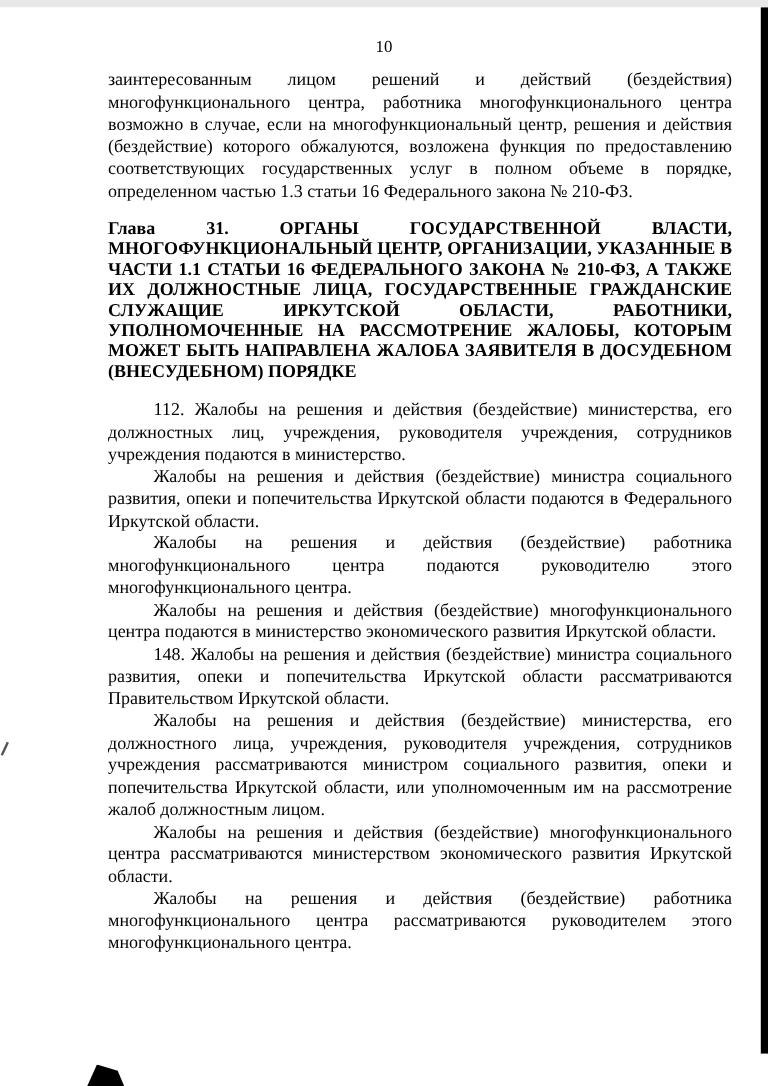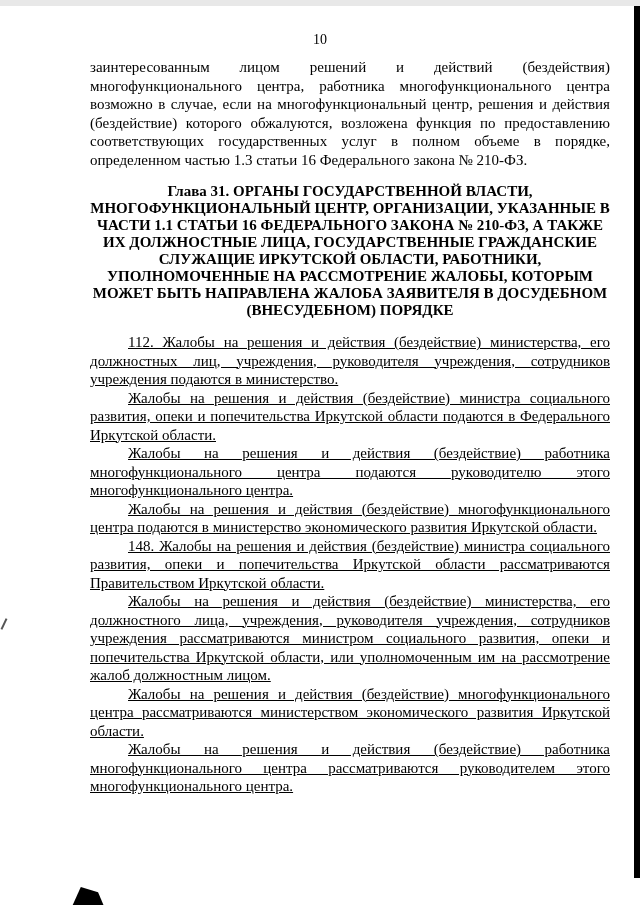--- a/index.html
+++ b/index.html
@@ -23,31 +23,29 @@
   .text-column {
     margin: 10px 30px 0 90px;
     width: 520px;
     font-size: 15px;
     line-height: 18.5px;
     text-align: justify;
   }
   p.body-par {
     text-indent: 38px;
     margin: 0;
-    text-decoration: underline;
   }
   p.continuation {
     text-indent: 0;
     margin: 0;
   }
   h1.chapter-heading {
     font-size: 15px;
     font-weight: bold;
     line-height: 17px;
-    text-align: center;
     text-transform: none;
     margin: 14px 0 14px 0;
   }
   
   .scan-bar-right {
     position: absolute;
     top: 0;
     right: 0;
     width: 6px;
     height: 872px;

